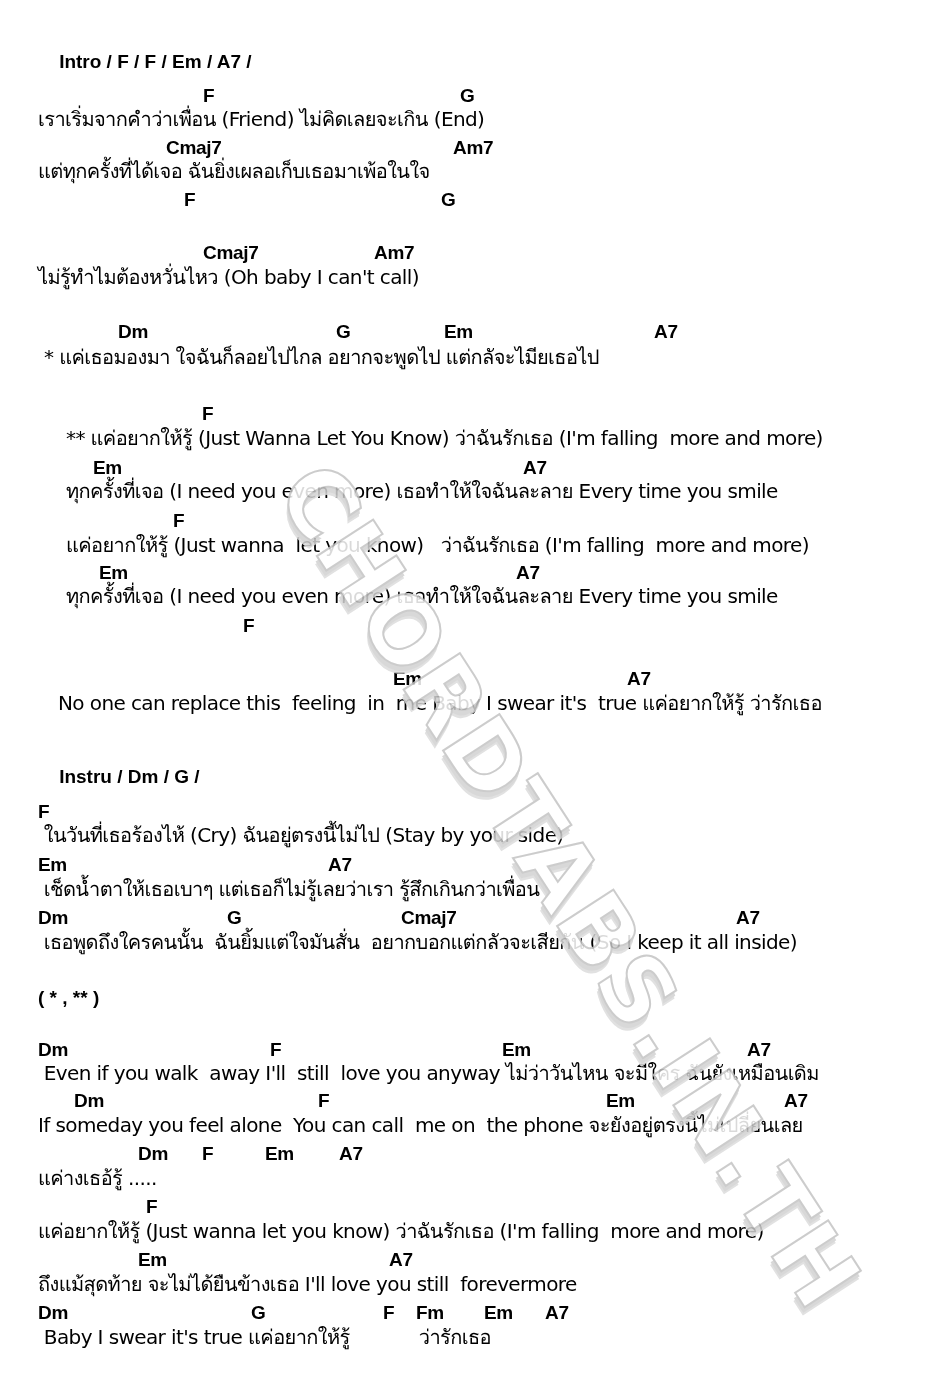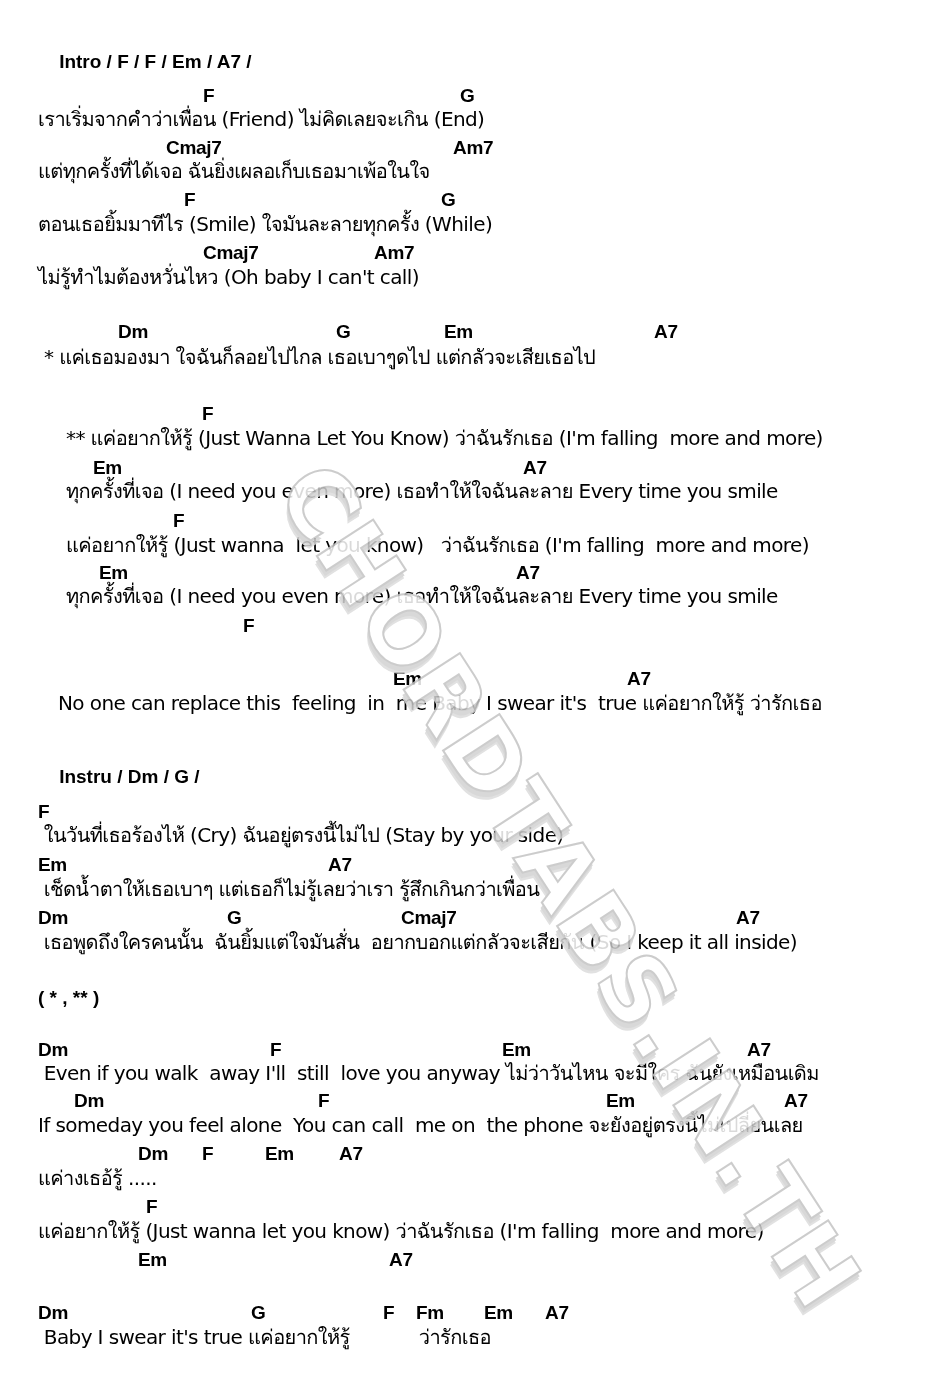--- a/index.html
+++ b/index.html
@@ -41,31 +41,30 @@
   <div class="chord" style="left:195px; top:86px;">F</div>
   <div class="chord" style="left:452px; top:86px;">G</div>
   <div class="lyric" style="left:30px; top:109px;">เราเริ่มจากคำว่าเพื่อน (Friend) ไม่คิดเลยจะเกิน (End)</div>
 
   <div class="chord" style="left:158px; top:138px;">Cmaj7</div>
   <div class="chord" style="left:445px; top:138px;">Am7</div>
   <div class="lyric" style="left:30px; top:161px;">แต่ทุกครั้งที่ได้เจอ ฉันยิ่งเผลอเก็บเธอมาเพ้อในใจ</div>
 
   <div class="chord" style="left:176px; top:190px;">F</div>
   <div class="chord" style="left:433px; top:190px;">G</div>
-  <div class="lyric" style="left:30px; top:214px;">ตอนเธอยิ้มมาทีไร (Smile) ใจมันละลายทุกครั้ง (While)</div>
 
   <div class="chord" style="left:195px; top:243px;">Cmaj7</div>
   <div class="chord" style="left:366px; top:243px;">Am7</div>
   <div class="lyric" style="left:30px; top:267px;">ไม่รู้ทำไมต้องหวั่นไหว (Oh baby I can't call)</div>
 
   <div class="chord" style="left:110px; top:322px;">Dm</div>
   <div class="chord" style="left:328px; top:322px;">G</div>
   <div class="chord" style="left:436px; top:322px;">Em</div>
   <div class="chord" style="left:646px; top:322px;">A7</div>
-  <div class="lyric" style="left:36px; top:347px;">* แค่เธอมองมา ใจฉันก็ลอยไปไกล เธอเบาๆูดไป แต่กลัวจะเสียเธอไป</div>
+  <div class="lyric" style="left:36px; top:347px;">* แค่เธอมองมา ใจฉันก็ลอยไปไกล อยากจะพูดไป แต่กลัจะไมียเธอไป</div>
 
   <div class="chord" style="left:194px; top:404px;">F</div>
   <div class="lyric" style="left:58px; top:428px;">** แค่อยากให้รู้ (Just Wanna Let You Know) ว่าฉันรักเธอ (I'm falling  more and more)</div>
 
   <div class="chord" style="left:85px; top:458px;">Em</div>
   <div class="chord" style="left:515px; top:458px;">A7</div>
   <div class="lyric" style="left:58px; top:481px;">ทุกครั้งที่เจอ (I need you even more) เธอทำให้ใจฉันละลาย Every time you smile</div>
 
   <div class="chord" style="left:165px; top:511px;">F</div>
   <div class="lyric" style="left:58px; top:535px;">แค่อยากให้รู้ (Just wanna  let you know)   ว่าฉันรักเธอ (I'm falling  more and more)</div>
@@ -115,20 +114,21 @@
   <div class="chord" style="left:194px; top:1144px;">F</div>
   <div class="chord" style="left:257px; top:1144px;">Em</div>
   <div class="chord" style="left:331px; top:1144px;">A7</div>
   <div class="lyric" style="left:30px; top:1168px;">แค่างเธอ้รู้ .....</div>
 
   <div class="chord" style="left:138px; top:1197px;">F</div>
   <div class="lyric" style="left:30px; top:1221px;">แค่อยากให้รู้ (Just wanna let you know) ว่าฉันรักเธอ (I'm falling  more and more)</div>
 
   <div class="chord" style="left:130px; top:1250px;">Em</div>
   <div class="chord" style="left:381px; top:1250px;">A7</div>
+  <div class="lyric" style="left:30px; top:1274px;">ถึงแม้สุดท้าย จะไม่ได้ยืนข้างเธอ I'll love you still  forevermore</div>
 
   <div class="chord" style="left:30px; top:1303px;">Dm</div>
   <div class="chord" style="left:243px; top:1303px;">G</div>
   <div class="chord" style="left:375px; top:1303px;">F</div>
   <div class="chord" style="left:408px; top:1303px;">Fm</div>
   <div class="chord" style="left:476px; top:1303px;">Em</div>
   <div class="chord" style="left:537px; top:1303px;">A7</div>
   <div class="lyric" style="left:30px; top:1327px;"> Baby I swear it's true แค่อยากให้รู้            ว่ารักเธอ</div>
 
   <div class="watermark">CHORDTABS.IN.TH</div>

